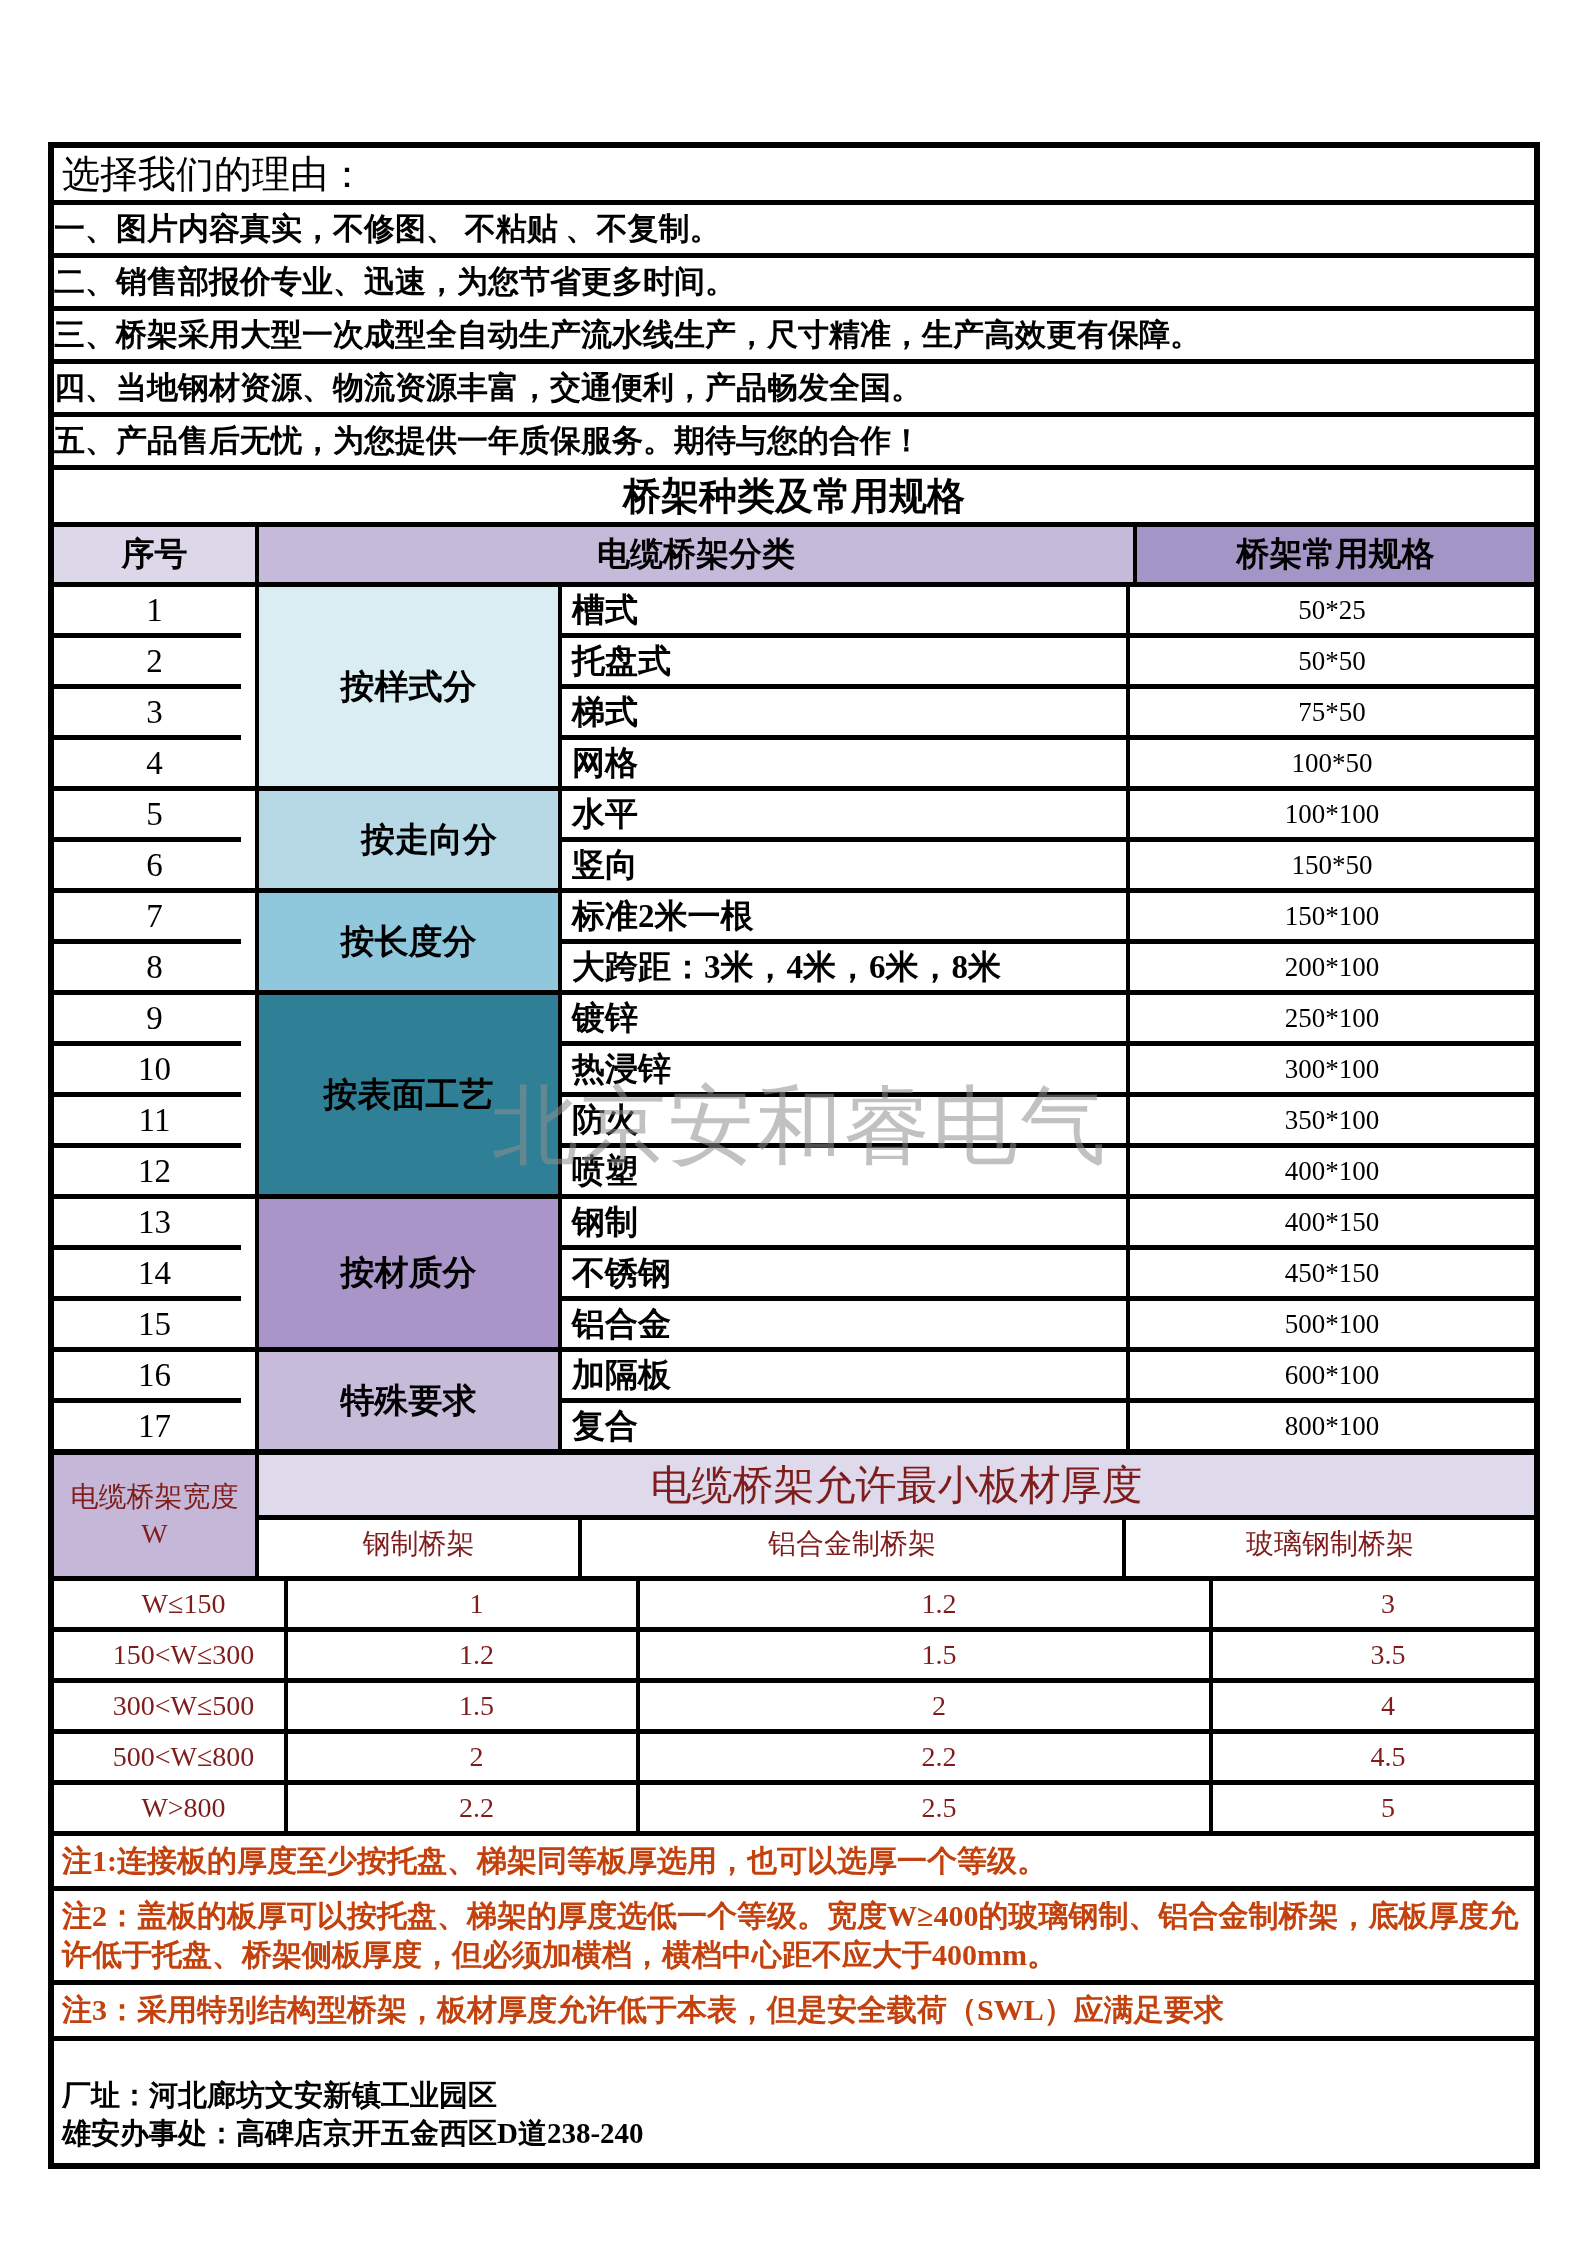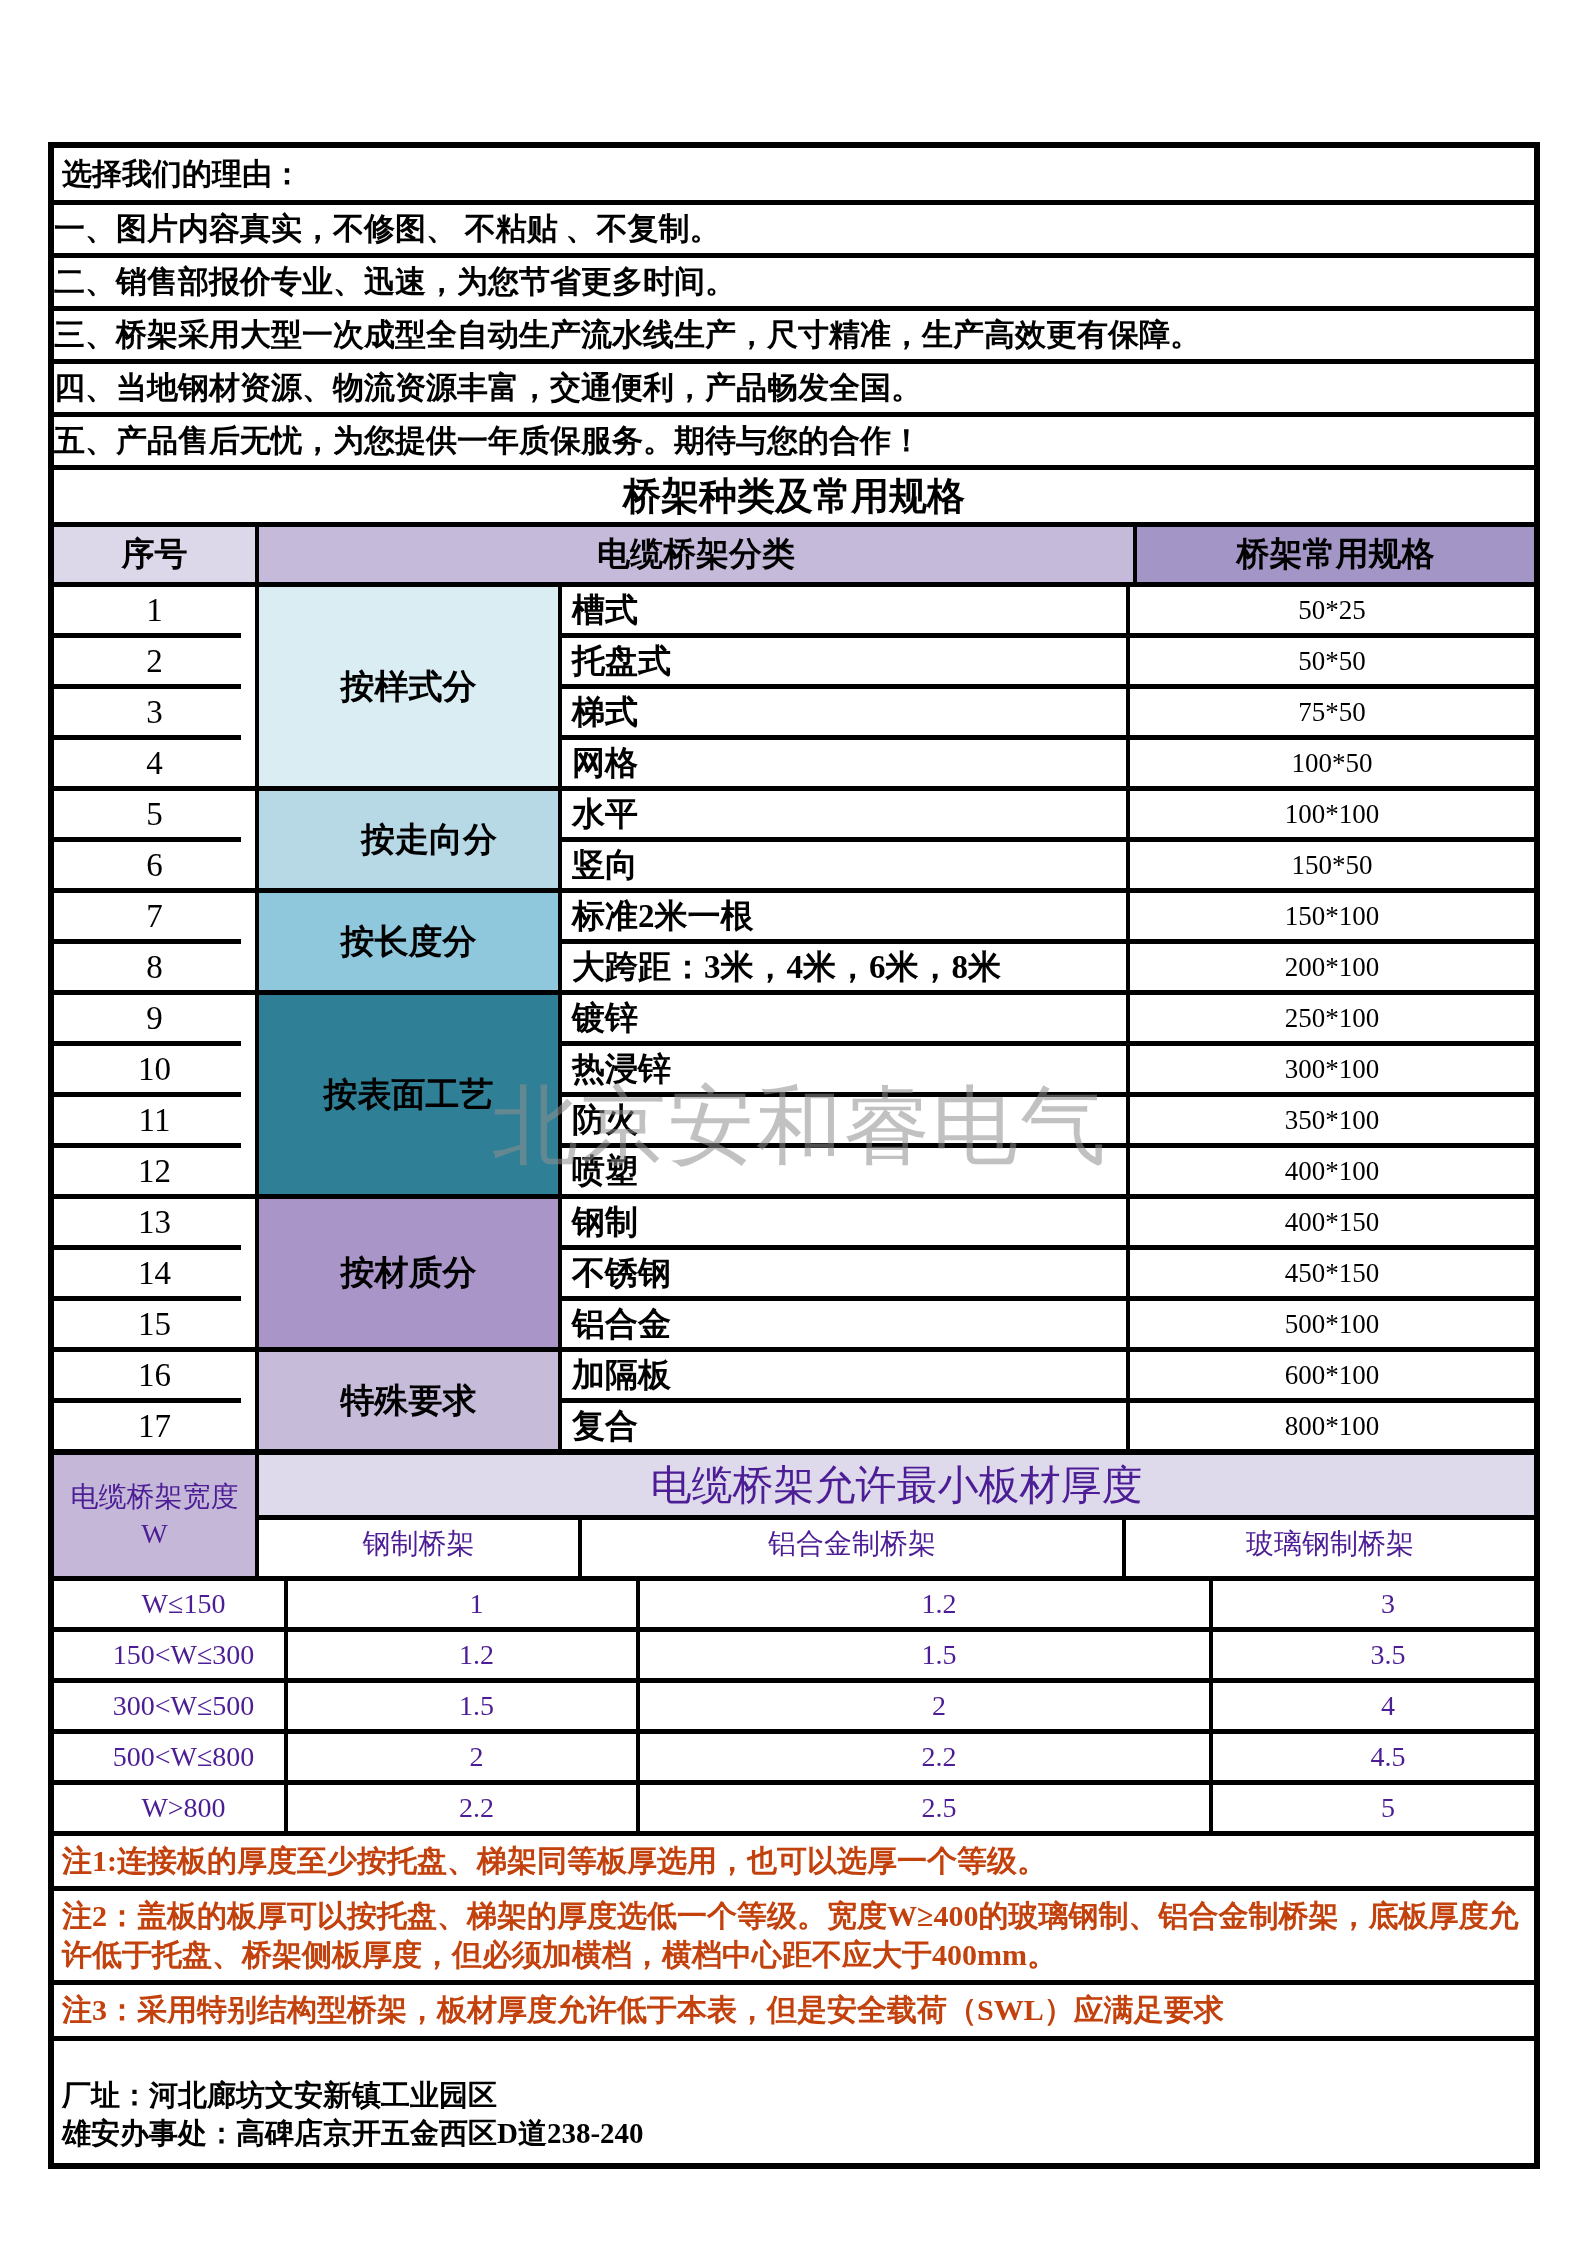--- a/index.html
+++ b/index.html
@@ -1,21 +1,21 @@
 <!DOCTYPE html>
 <html><head>
 <meta charset="utf-8">
 <style>
   html,body{margin:0;padding:0;background:#ffffff;}
   .page{position:relative;width:1587px;height:2244px;background:#fff;overflow:hidden;
         font-family:"Liberation Serif","DejaVu Serif",serif;color:#000;}
   .doc{position:absolute;left:48px;top:142px;width:1492px;border:6px solid #000;box-sizing:border-box;background:#fff;}
 
   
-  .r-title{height:52px;line-height:52px;padding-left:8px;font-size:30px;font-weight:bold;border-bottom:5px solid #000;}
+  .r-title{height:52px;line-height:52px;padding-left:8px;font-size:38px;font-weight:normal;border-bottom:5px solid #000;}
   .reason-row{height:48px;line-height:48px;font-size:31px;font-weight:bold;}
   .reason-row + .reason-row{border-top:5px solid #000;}
 
   
   .t1{border-top:5px solid #000;}
   .t1-title{height:52px;line-height:52px;text-align:center;font-size:38px;font-weight:bold;border-bottom:5px solid #000;}
   .t1-header{display:flex;height:55px;border-bottom:5px solid #000;}
   .t1-header>div{line-height:55px;text-align:center;font-size:33px;font-weight:bold;box-sizing:border-box;}
   .h-no{width:205px;background:#dcd7e9;border-right:4px solid #000;}
   .h-class{width:878px;background:#c6badb;border-right:4px solid #000;}
@@ -29,21 +29,21 @@
   .no-cell:not(:last-child)::after{content:"";position:absolute;left:0;right:14px;bottom:0;height:5px;background:#000;}
   .g-label{width:303px;border-right:4px solid #000;box-sizing:border-box;display:flex;align-items:center;justify-content:center;
            font-size:34px;font-weight:bold;text-align:center;}
   .rows-stack{flex:1;}
   .t1-row{display:flex;height:46px;}
   .t1-row + .t1-row{border-top:5px solid #000;}
   .item-cell{width:564px;line-height:46px;padding-left:10px;font-size:33px;font-weight:bold;box-sizing:border-box;white-space:nowrap;}
   .spec-cell{flex:1;border-left:4px solid #000;line-height:46px;text-align:center;font-size:27px;}
 
   
-  .t2{border-top:6px solid #000;color:#4c1d95;}
+  .t2{border-top:6px solid #000;color:#7f1d1d;}
   .t2-head{display:flex;}
   .t2-wcell{width:205px;border-right:4px solid #000;box-sizing:border-box;background:#c5b7d8;
             display:flex;flex-direction:column;align-items:center;justify-content:center;font-size:28px;line-height:1.3;text-align:center;}
   .t2-right{flex:1;}
   .t2-title{height:60px;line-height:60px;text-align:center;font-size:41px;background:#dedaeb;border-bottom:5px solid #000;}
   .t2-cols{display:flex;height:56px;background:#fff;}
   .t2-cols>div{line-height:48px;text-align:center;font-size:28px;box-sizing:border-box;}
   .t2-row{display:flex;height:46px;border-top:5px solid #000;background:#fff;}
   .t2-row>div{line-height:46px;text-align:center;font-size:28px;box-sizing:border-box;margin-left:29px;}
   .c-w{width:205px;border-right:4px solid #000;}

